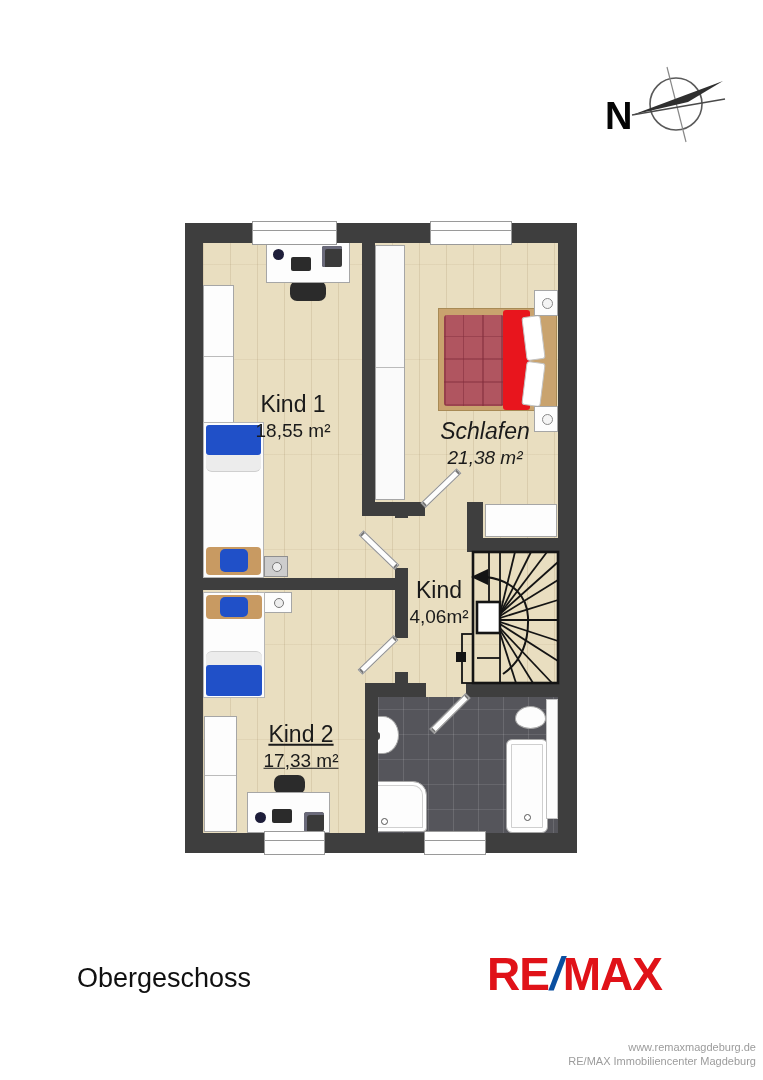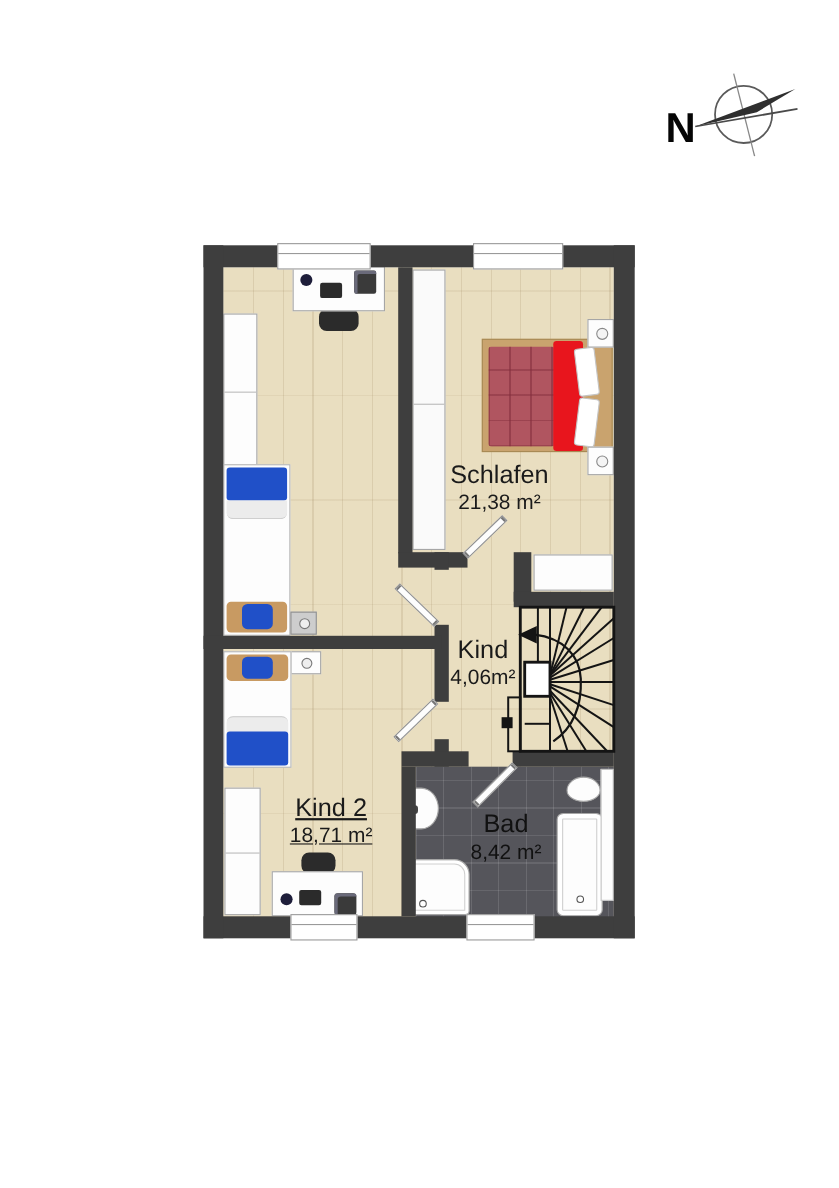--- a/index.html
+++ b/index.html
@@ -186,31 +186,39 @@
       <line x1="500" y1="633" x2="500" y2="683"></line>
       <line x1="477" y1="658" x2="500" y2="658"></line>
     </g>
     <rect x="473" y="552" width="85" height="131" fill="none" stroke="#141414" stroke-width="2.6"></rect>
     <rect x="477" y="602" width="23" height="31" fill="#ffffff" stroke="#141414" stroke-width="2.6"></rect>
     <path d="M 486 577 C 512 580 527 596 528 617 C 529 644 519 663 503 674" fill="none" stroke="#141414" stroke-width="2"></path>
     <polygon points="471,577 488,569 488,585" fill="#141414"></polygon>
     <rect x="456" y="652" width="10" height="10" fill="#141414"></rect>
   </svg>
 
-  <div class="rl" style="left:454px;top:443px;">
+  <div class="rl" style="left:293px;top:416px;">
+    <span class="nm">Kind 1</span>
+    <span class="ar">18,55 m²</span>
+  </div>
+  <div class="rl" style="left:485px;top:443px;font-style:italic;">
     <span class="nm">Schlafen</span>
     <span class="ar">21,38 m²</span>
   </div>
   <div class="rl" style="left:439px;top:602px;">
     <span class="nm">Kind</span>
     <span class="ar">4,06m²</span>
   </div>
   <div class="rl" style="left:301px;top:746px;text-decoration:underline;">
     <span class="nm">Kind 2</span>
-    <span class="ar">18,71 m²</span>
-  </div>
-  <div class="rl" style="left:460px;top:761px;color:#111;">
-    <span class="nm">Bad</span>
-    <span class="ar">8,42 m²</span>
-  </div>
-
+    <span class="ar">17,33 m²</span>
+  </div>
+
+  <div class="floorlabel">Obergeschoss</div>
+  <div class="logo">
+    <span class="red">RE</span><span class="blue">/</span><span class="red">MAX</span>
+  </div>
+  <div class="smalltext">
+    <div>www.remaxmagdeburg.de</div>
+    <div>RE/MAX Immobiliencenter Magdeburg</div>
+  </div>
 
 </div>
 
 </body></html>

